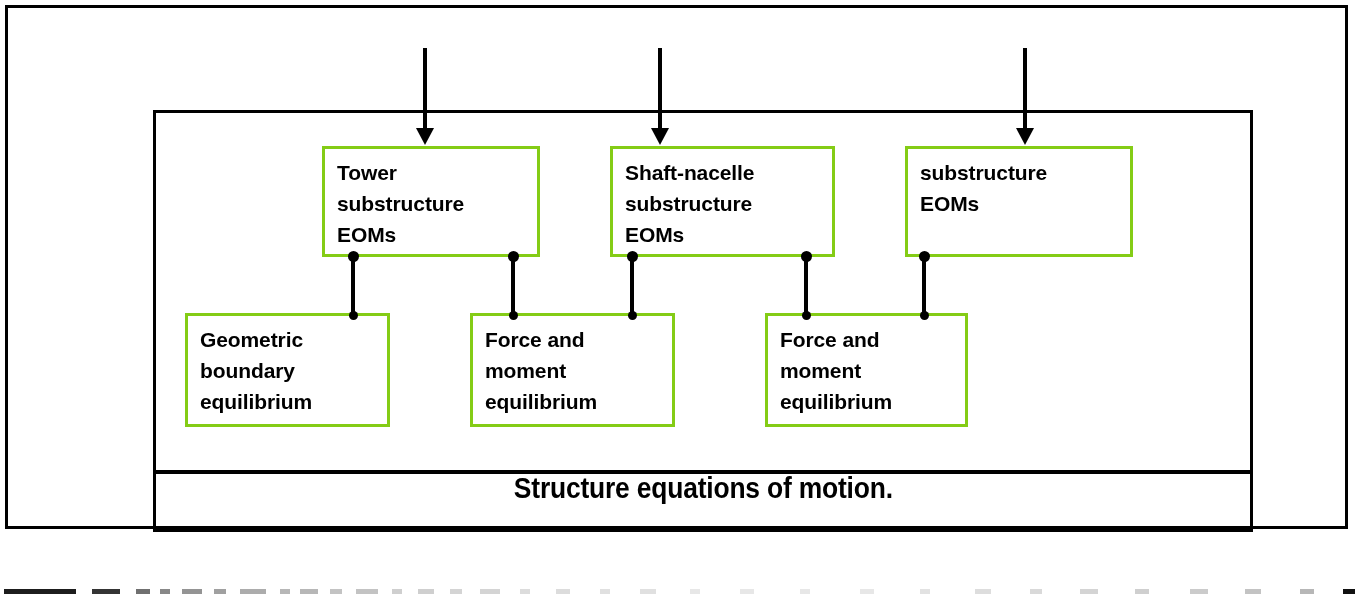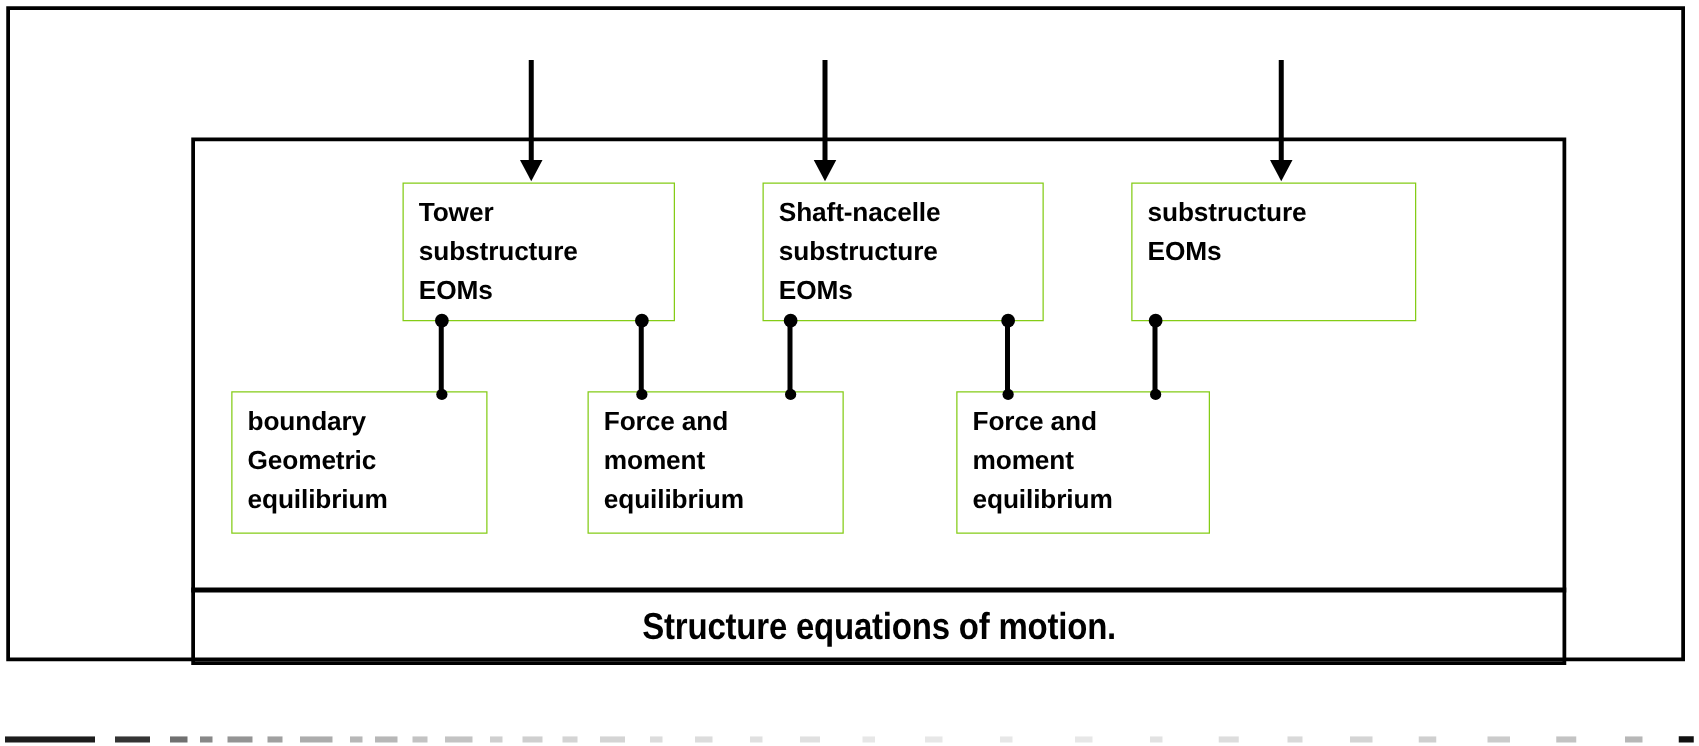--- a/index.html
+++ b/index.html
@@ -39,40 +39,40 @@
     left: 153px;
     top: 470px;
     width: 1100px;
     height: 4px;
     background: #000;
   }
   
   .caption-strip {
     position: absolute;
     left: 156px;
-    top: 474px;
+    top: 460px;
     width: 1094px;
     height: 55px;
     display: flex;
     align-items: center;
     justify-content: center;
   }
   .caption-text {
     font-family: "Liberation Sans", sans-serif;
     font-size: 30px;
     font-weight: 700;
     color: #000;
     letter-spacing: -0.2px;
     transform: scaleX(0.88);
     white-space: nowrap;
   }
   
   .node {
     position: absolute;
-    border: 1px solid #84cc16;
+    border: 3px solid #84cc16;
     box-sizing: border-box;
     background: #fff;
     padding: 8px 0 0 12px;
   }
   .node .line {
     font-family: "Liberation Sans", sans-serif;
     font-size: 21px;
     font-weight: 600;
     color: #000;
     line-height: 31px;
@@ -166,22 +166,22 @@
     <div class="line">substructure</div>
     <div class="line">EOMs</div>
   </div>
 
   <div class="node" style="left:905px; top:146px; width:228px; height:111px;">
     <div class="line">substructure</div>
     <div class="line">EOMs</div>
   </div>
 
   <div class="node" style="left:185px; top:313px; width:205px; height:114px;">
+    <div class="line">Geometric</div>
     <div class="line">boundary</div>
-    <div class="line">Geometric</div>
     <div class="line">equilibrium</div>
   </div>
 
   <div class="node" style="left:470px; top:313px; width:205px; height:114px;">
     <div class="line">Force and</div>
     <div class="line">moment</div>
     <div class="line">equilibrium</div>
   </div>
 
   <div class="node" style="left:765px; top:313px; width:203px; height:114px;">

